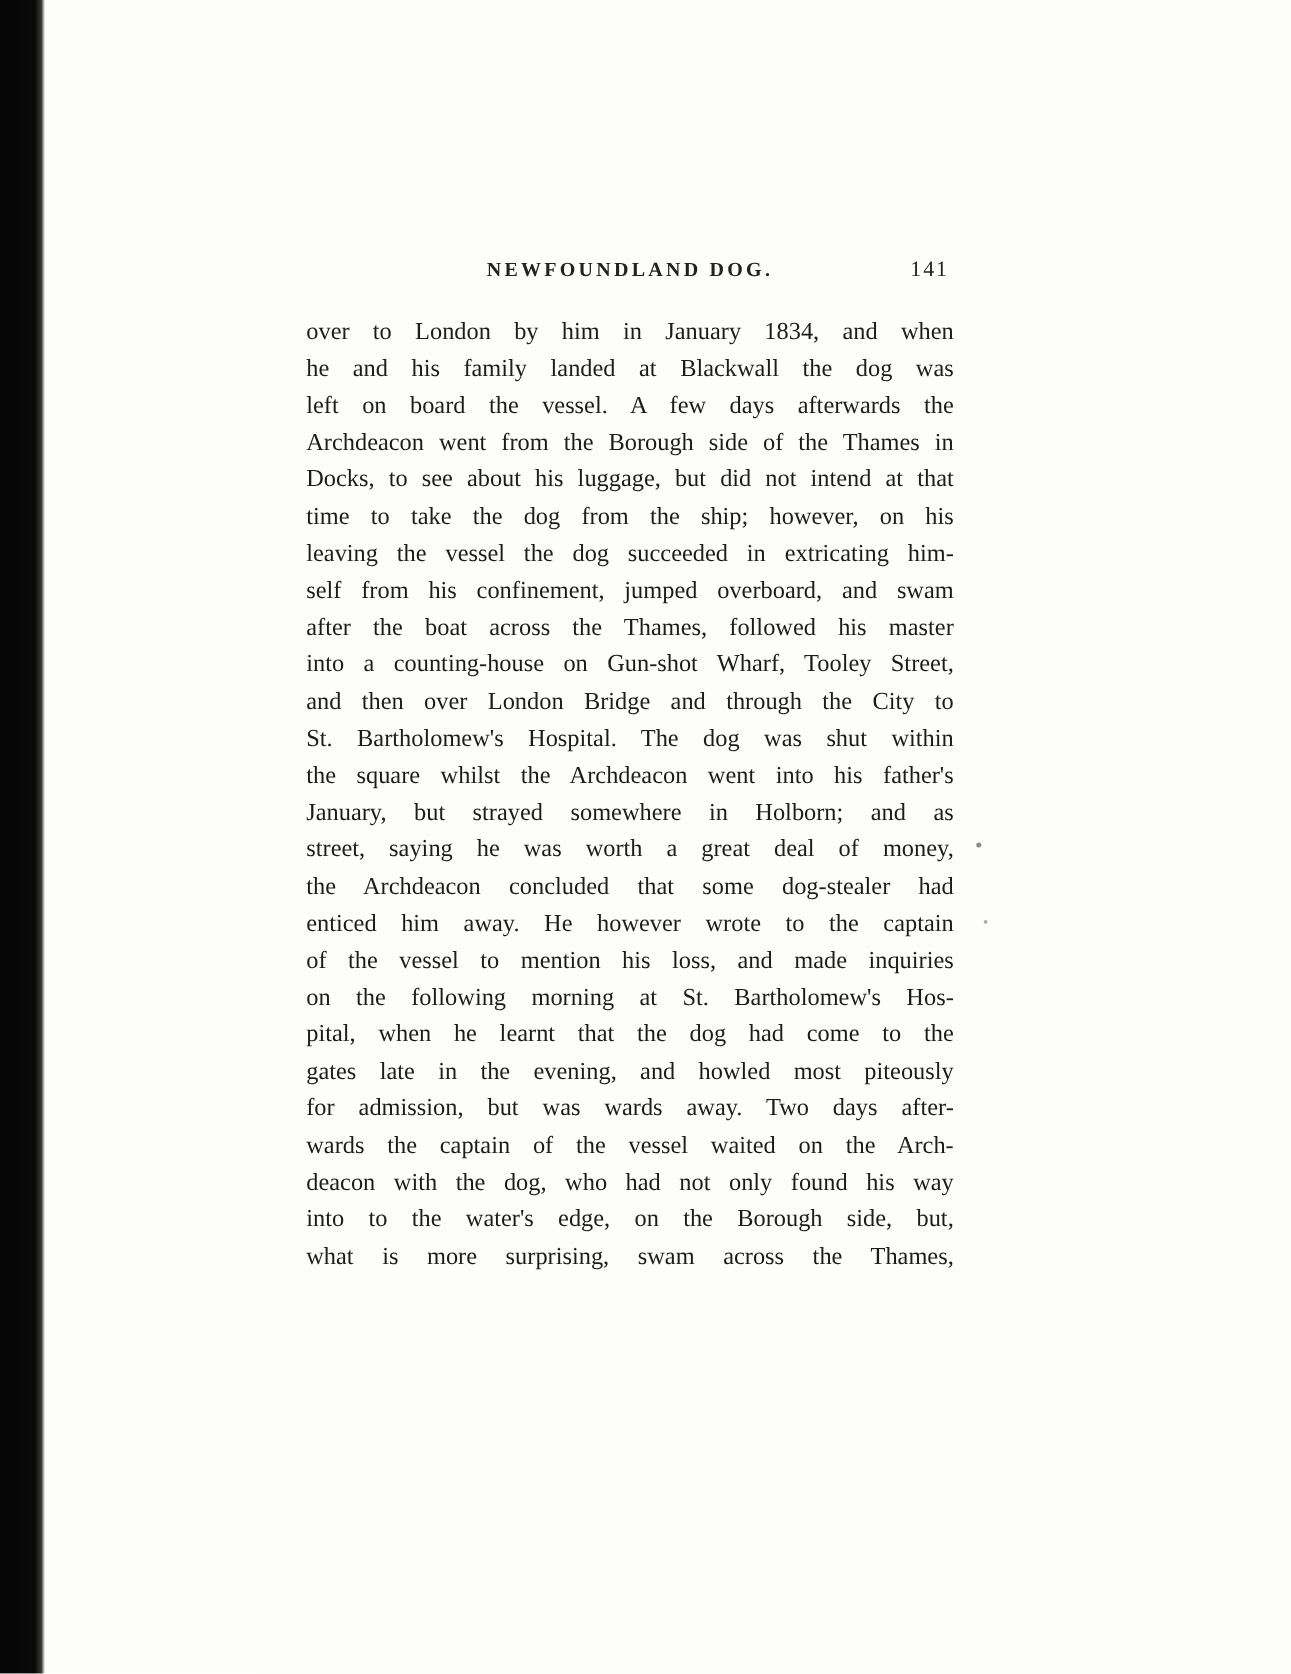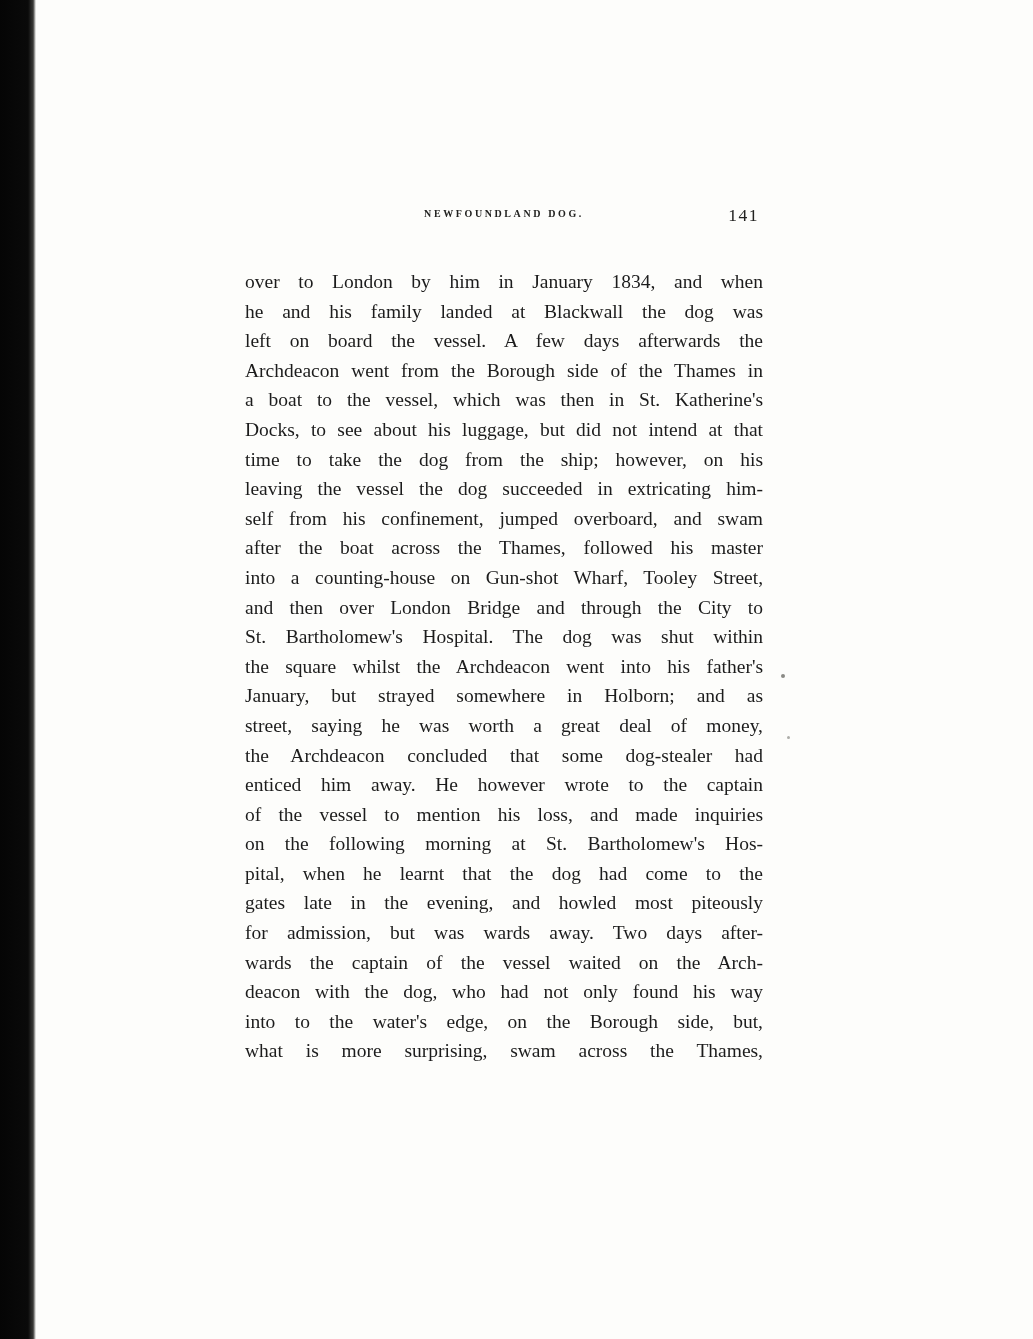--- a/index.html
+++ b/index.html
@@ -31,40 +31,39 @@
     left: 245px;
     width: 518px;
     height: 24px;
   }
   .running-title {
     position: absolute;
     left: 0;
     right: 0;
     top: 3px;
     text-align: center;
-    font-size: 10px;
+    font-size: 16px;
     font-weight: bold;
     letter-spacing: 2.6px;
     color: #222220;
   }
   .page-number {
     position: absolute;
     right: 4px;
     top: 0;
     font-size: 17.5px;
     letter-spacing: 1.5px;
     color: #222220;
     text-align: center;
   }
   .body-text {
     position: absolute;
     top: 251px;
     left: 245px;
     width: 518px;
-    margin-top: 16px;
   }
   .body-text .line {
     font-size: 19.5px;
     line-height: 29.6px;
     text-align: justify;
     text-align-last: justify;
     white-space: normal;
     color: #1c1c1c;
   }
   .speck {
@@ -84,21 +83,20 @@
   <div class="page-header">
     <span class="running-title">NEWFOUNDLAND DOG.</span>
     <span class="page-number">141</span>
   </div>
 
   <div class="body-text">
       <div class="line">over to London by him in January 1834, and when</div>
       <div class="line">he and his family landed at Blackwall the dog was</div>
       <div class="line">left on board the vessel.  A few days afterwards the</div>
       <div class="line">Archdeacon went from the Borough side of the Thames in</div>
-      <div class="line">a boat to the vessel, which was then in St. Katherine's</div>
       <div class="line">Docks, to see about his luggage, but did not intend at that</div>
       <div class="line">time to take the dog from the ship; however, on his</div>
       <div class="line">leaving the vessel the dog succeeded in extricating him-</div>
       <div class="line">self from his confinement, jumped overboard, and swam</div>
       <div class="line">after the boat across the Thames, followed his master</div>
       <div class="line">into a counting-house on Gun-shot Wharf, Tooley Street,</div>
       <div class="line">and then over London Bridge and through the City to</div>
       <div class="line">St. Bartholomew's Hospital.  The dog was shut within</div>
       <div class="line">the square whilst the Archdeacon went into his father's</div>
       <div class="line">January, but strayed somewhere in Holborn; and as</div>

